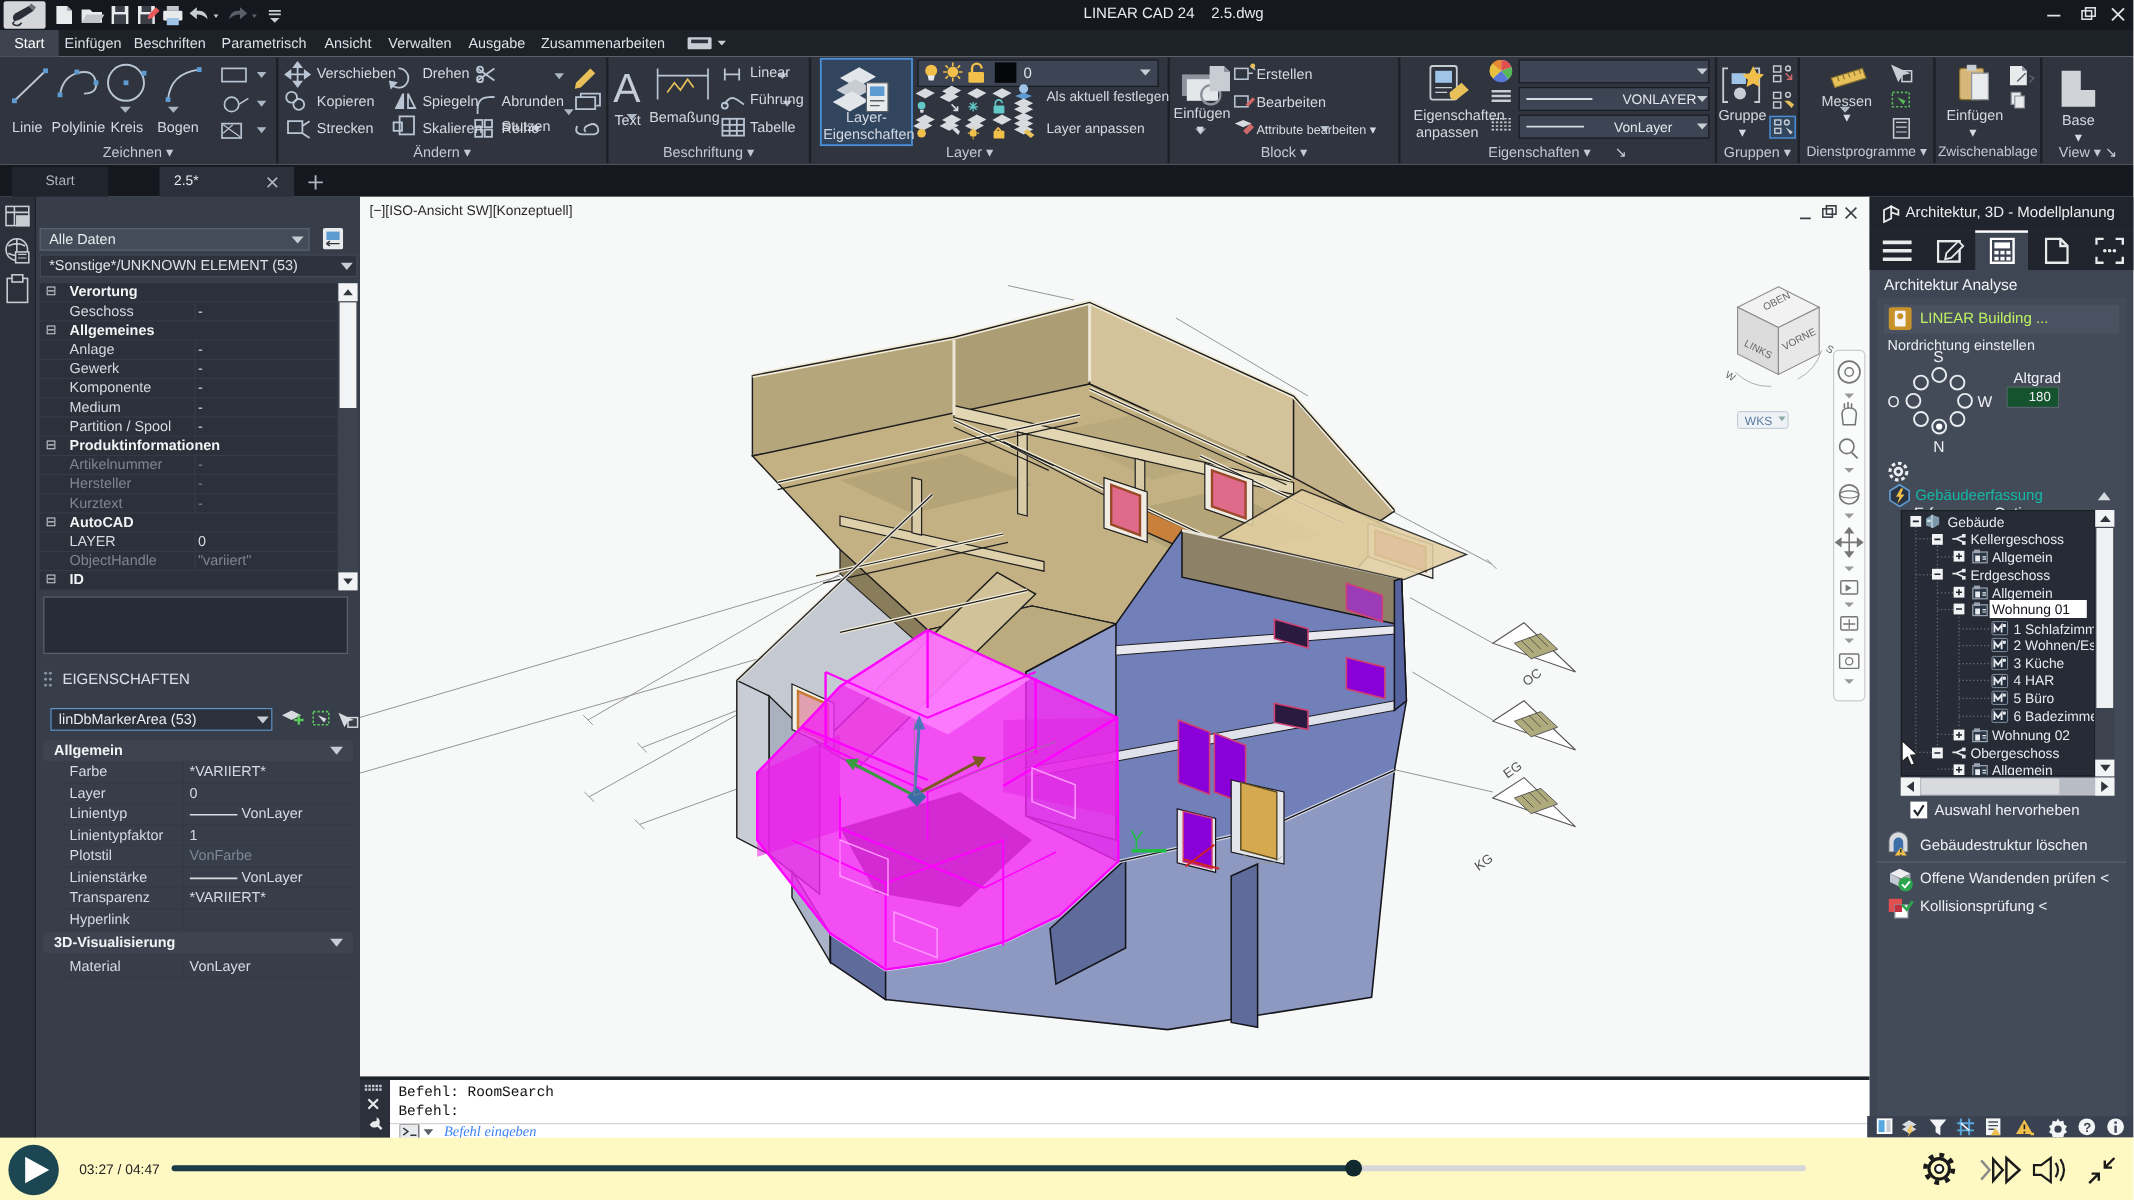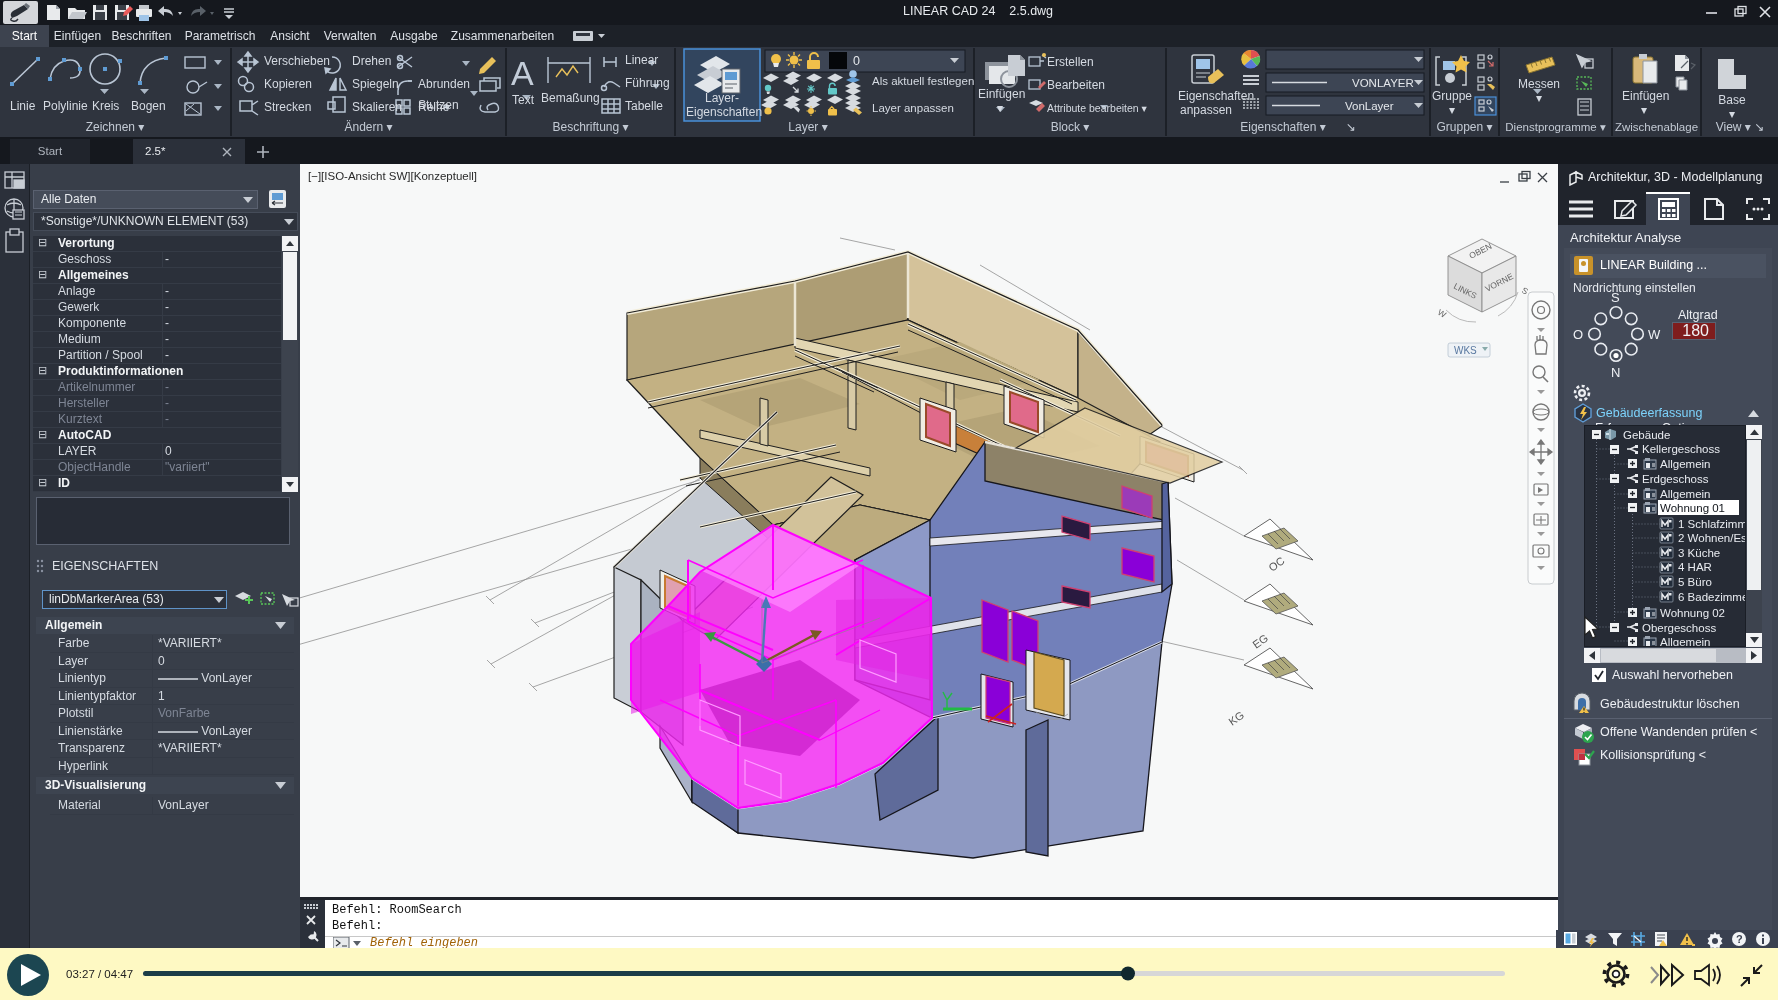--- a/index.html
+++ b/index.html
@@ -888,21 +888,21 @@
     <div class="abs" style="left:25px;top:3px;width:1233px;height:37px;background:#fff;border-bottom:1px solid #c8c8c8;">
       <div class="t" style="left:7px;top:3px;font-family:'Liberation Mono',monospace;font-size:12px;color:#101010;">Befehl: RoomSearch</div>
       <div class="t" style="left:7px;top:19px;font-family:'Liberation Mono',monospace;font-size:12px;color:#101010;">Befehl:</div>
     </div>
     <div class="abs" style="left:25px;top:40px;width:1233px;height:13px;background:#fff;">
       <svg class="abs" style="left:8px;top:0px;" width="30" height="13">
           <rect x="0" y="0" width="16" height="12" fill="#e8eaec" stroke="#5a6068"></rect>
           <path d="M3 3 l4 3 l-4 3 M9 9 h5" stroke="#30353c" stroke-width="1.2" fill="none"></path>
           <path d="M20 4 l8 0 l-4 5 z" fill="#5a6068"></path>
         </svg>
-      <div class="t" style="left:45px;top:-1px;font-family:Liberation Mono, monospace;font-style:italic;font-size:12px;color:#a16207;">Befehl eingeben</div>
+      <div class="t" style="left:45px;top:-1px;font-family:Liberation Serif, serif;font-style:italic;font-size:12px;color:#3b82f6;">Befehl eingeben</div>
     </div>
   </div>
   <div class="abs" id="rightpanel">
 
     <div class="abs" style="left:0;top:0;width:220px;height:28px;background:#20242c;">
       <svg class="abs" style="left:10px;top:6px;" width="16" height="16">
           <path d="M2 5 l6 -3 v10 l-6 3 z M8 2 l6 3 v4 l-6 -2 z" fill="none" stroke="#e8eaec" stroke-width="1.5"></path>
         </svg>
       <div class="t" style="left:30px;top:6px;font-size:12.5px;color:#eceef2;">Architektur, 3D - Modellplanung</div>
     </div>
@@ -945,21 +945,21 @@
     </div>
     <div class="t" style="left:12px;top:66px;font-size:13px;color:#eef0f4;">Architektur Analyse</div>
 
     <div class="abs" style="left:6px;top:84px;width:208px;height:682px;background:#434a58;">
 
       <div class="abs" style="left:6px;top:6px;width:196px;height:24px;background:#4a5261;">
         <div class="abs" style="left:4px;top:2px;width:19px;height:19px;background:#c8922a;border-radius:2px;">
           <div class="abs" style="left:5px;top:3px;width:9px;height:13px;background:#f4f6f8;border-radius:1px;"></div>
           <div class="abs" style="left:7px;top:5px;width:5px;height:5px;background:#c8922a;border-radius:50%;"></div>
         </div>
-        <div class="t" style="left:30px;top:4px;font-size:12.5px;color:#ffffff;">LINEAR Building ...</div>
+        <div class="t" style="left:30px;top:4px;font-size:12.5px;color:#bef264;">LINEAR Building ...</div>
       </div>
       <div class="t" style="left:9px;top:33px;font-size:12px;color:#e8ebf0;">Nordrichtung einstellen</div>
 
       <svg class="abs" style="left:8px;top:34px;" width="110" height="110">
         <g fill="none" stroke="#e8ebf0" stroke-width="1.6">
           <circle cx="44" cy="30.5" r="5.8"></circle>
           <circle cx="28.8" cy="36.8" r="5.8"></circle>
             <circle cx="59.2" cy="36.8" r="5.8"></circle>
           <circle cx="22.5" cy="52" r="5.8"></circle>
             <circle cx="65.5" cy="52" r="5.8"></circle>
@@ -967,36 +967,36 @@
             <circle cx="59.2" cy="67.2" r="5.8"></circle>
           <circle cx="44" cy="73.5" r="5.8"></circle>
         </g>
         <circle cx="44" cy="73.5" r="2.6" fill="#fff"></circle>
         <text x="39" y="20" font-size="13" fill="#eef0f4" font-family="Liberation Sans">S</text>
           <text x="1" y="57" font-size="13" fill="#eef0f4" font-family="Liberation Sans">O</text>
         <text x="76" y="57" font-size="13" fill="#eef0f4" font-family="Liberation Sans">W</text>
         <text x="39" y="95" font-size="13" fill="#eef0f4" font-family="Liberation Sans">N</text>
       </svg>
       <div class="t" style="left:114px;top:60px;font-size:12.5px;color:#eef0f4;">Altgrad</div>
-      <div class="abs" style="left:108px;top:74px;width:44px;height:18px;background:#7f1d1d;border:1px solid #5a6272;color:#f0f2f5;font-size:16px;line-height:16px;text-align:right;padding-right:6px;">180</div>
+      <div class="abs" style="left:108px;top:74px;width:44px;height:18px;background:#14532d;border:1px solid #5a6272;color:#f0f2f5;font-size:11px;line-height:16px;text-align:right;padding-right:6px;">180</div>
 
       <svg class="abs" style="left:9px;top:136px;" width="18" height="18">
           <g fill="#eceef2">
             <circle cx="9" cy="9" r="4"></circle>
             <circle cx="9" cy="9" r="7" fill="none" stroke="#eceef2" stroke-width="2.6" stroke-dasharray="3 2.4"></circle>
           </g>
           <circle cx="9" cy="9" r="1.8" fill="#434a58"></circle>
         </svg>
       <div class="t" style="left:31px;top:138px;font-size:12.5px;color:#eef0f4;margin-top:35px;">Erfassungs-Optionen ...</div>
 
       <svg class="abs" style="left:9px;top:155px;" width="20" height="20">
           <path d="M10 1 l8 5 v8 l-8 5 l-8 -5 v-8 z" fill="#2a3342" stroke="#5f9bd3" stroke-width="1.4"></path>
           <path d="M11 4 l-4 7 h3 l-2 6 l6 -8 h-3 l2 -5 z" fill="#f0c04a"></path>
         </svg>
-      <div class="t" style="left:32px;top:158px;font-size:12.5px;color:#7dd3fc;">Gebäudeerfassung</div>
+      <div class="t" style="left:32px;top:158px;font-size:12.5px;color:#14b8a6;">Gebäudeerfassung</div>
       <svg class="abs" style="left:184px;top:162px;" width="11" height="7">
           <path d="M0 7 l11 0 l-5.5 -7 z" fill="#d7dbe0"></path>
         </svg>
 
       <div class="abs" id="tree" style="left:20px;top:177px;width:162px;height:222px;background:#262b35;border:1px solid #1a1e26;overflow:hidden;">
         <svg width="162" height="222" font-family="Liberation Sans" font-size="11.5">
           <defs>
             <g id="pmM">
                 <rect x="0" y="0" width="9" height="9" fill="#f0f2f4"></rect>
                 <path d="M2 4.5 h5" stroke="#20242c" stroke-width="1.3"></path>

